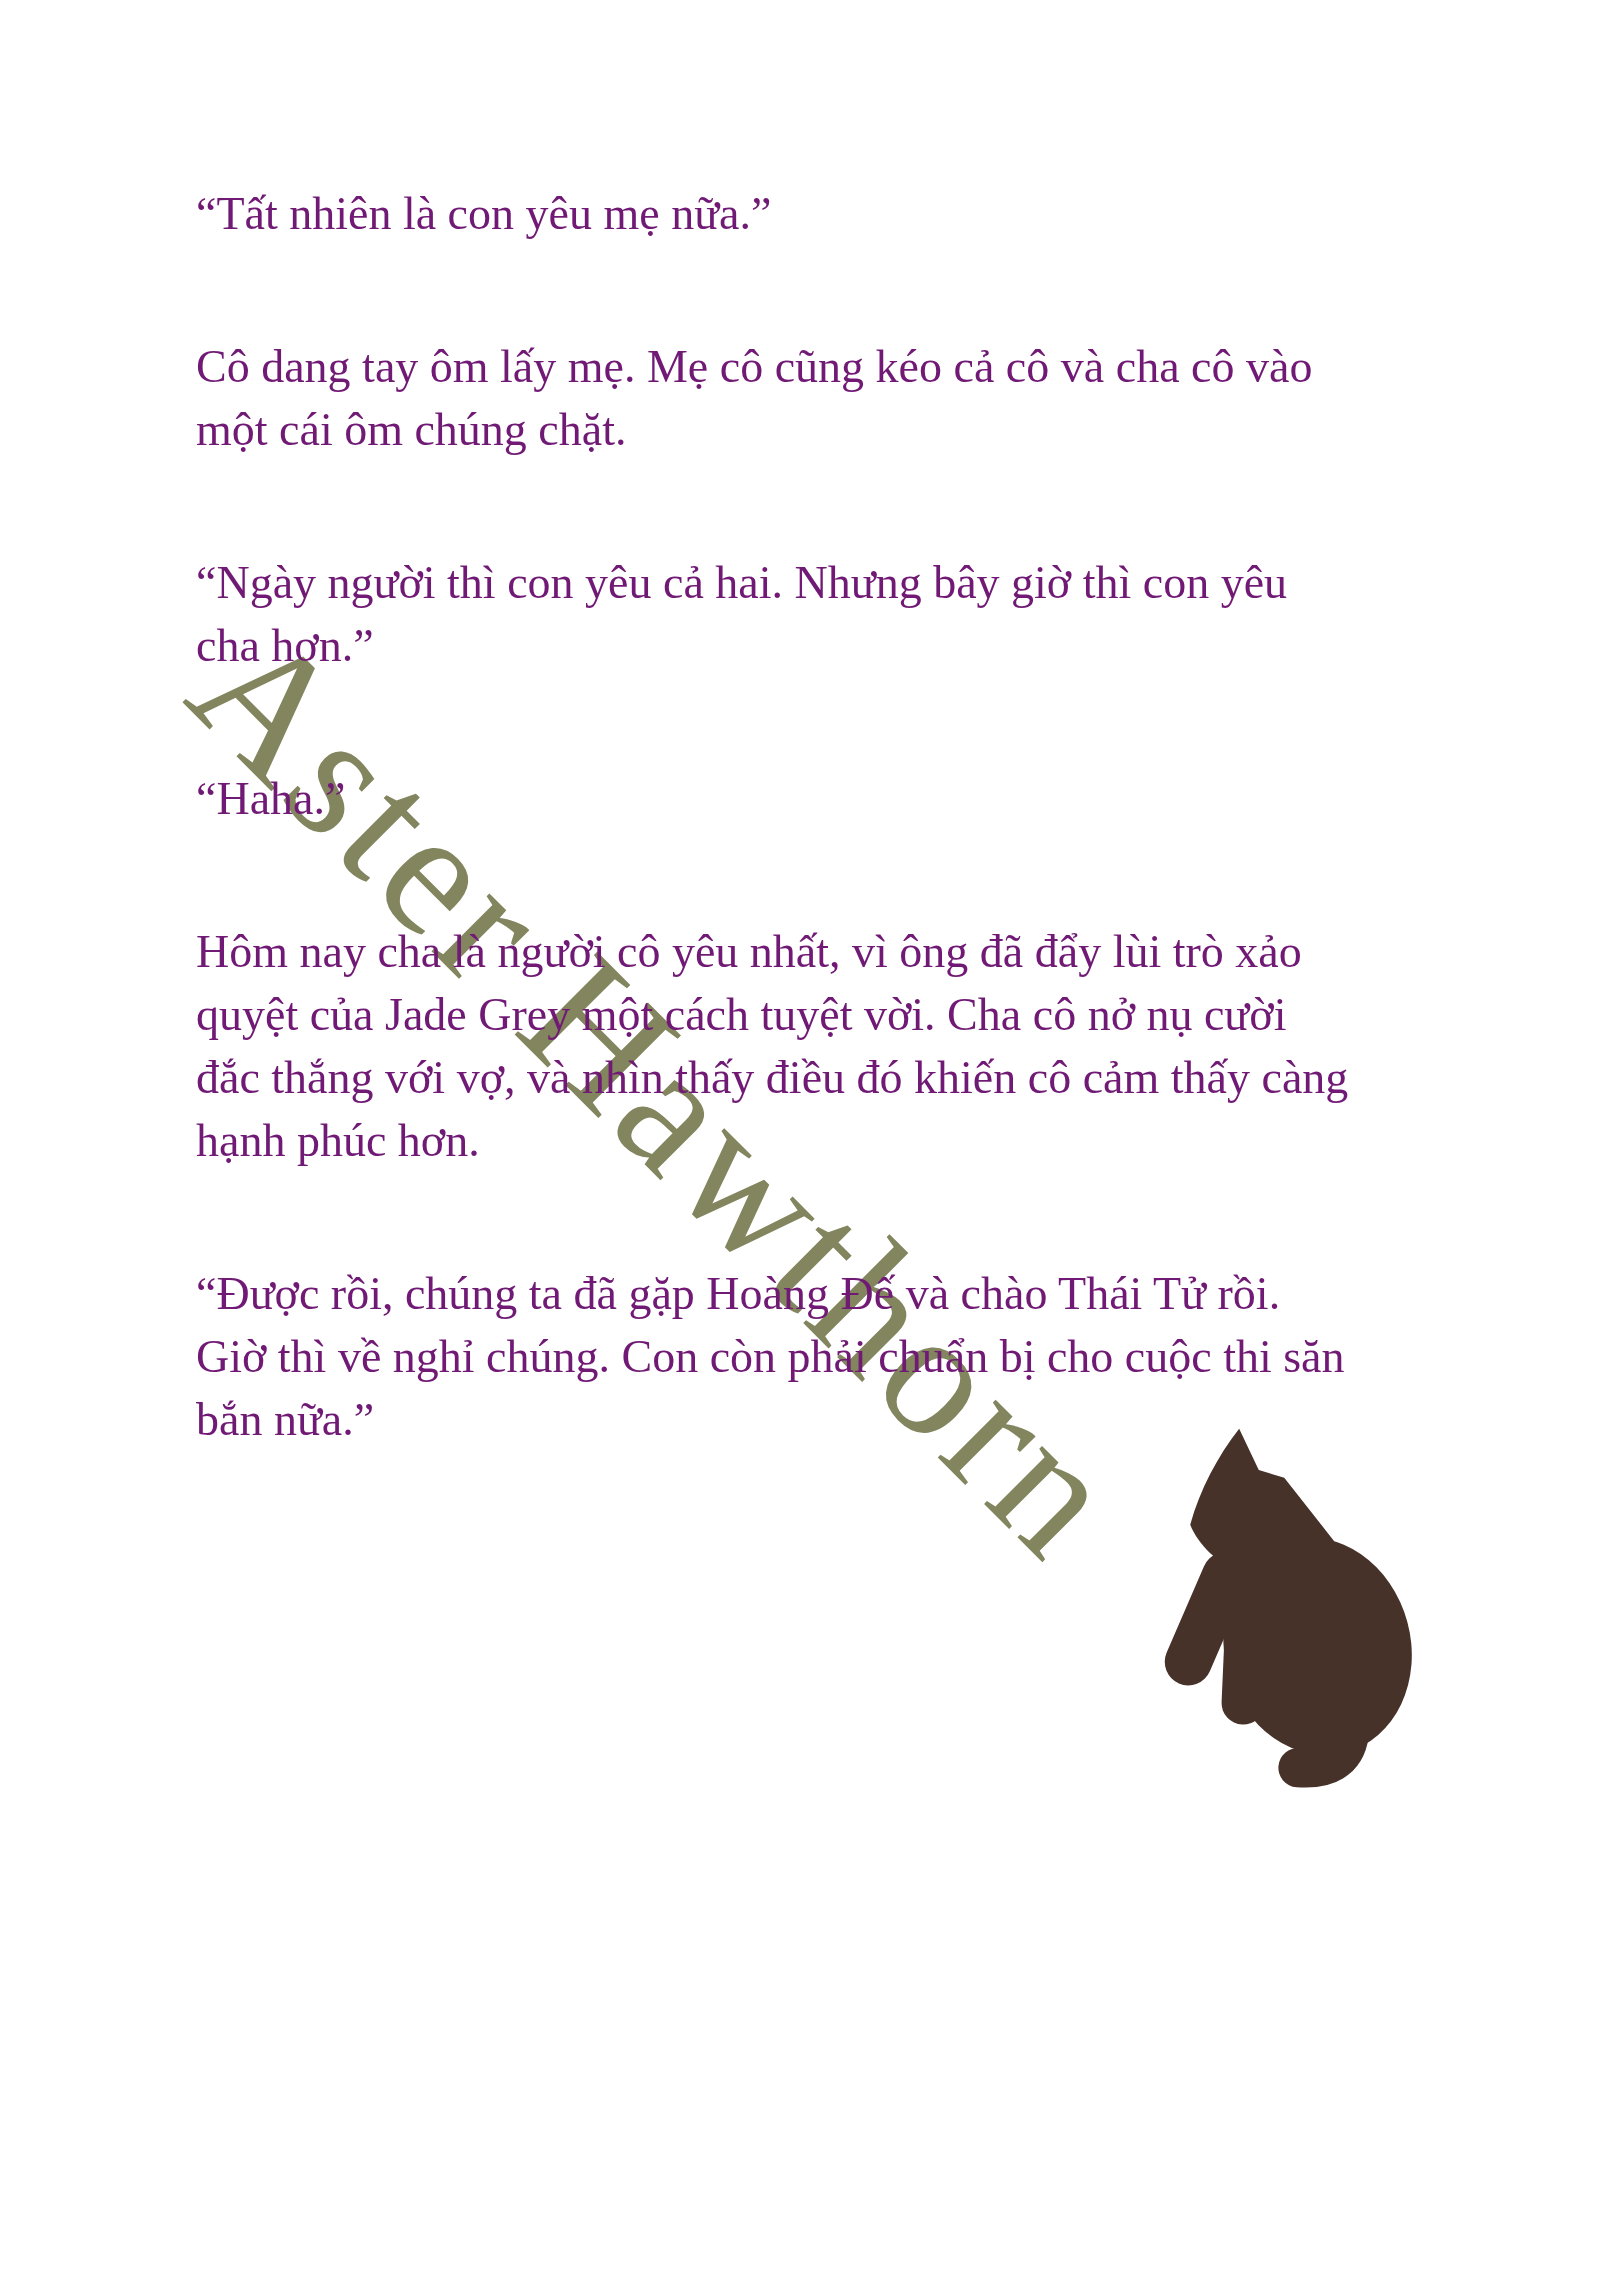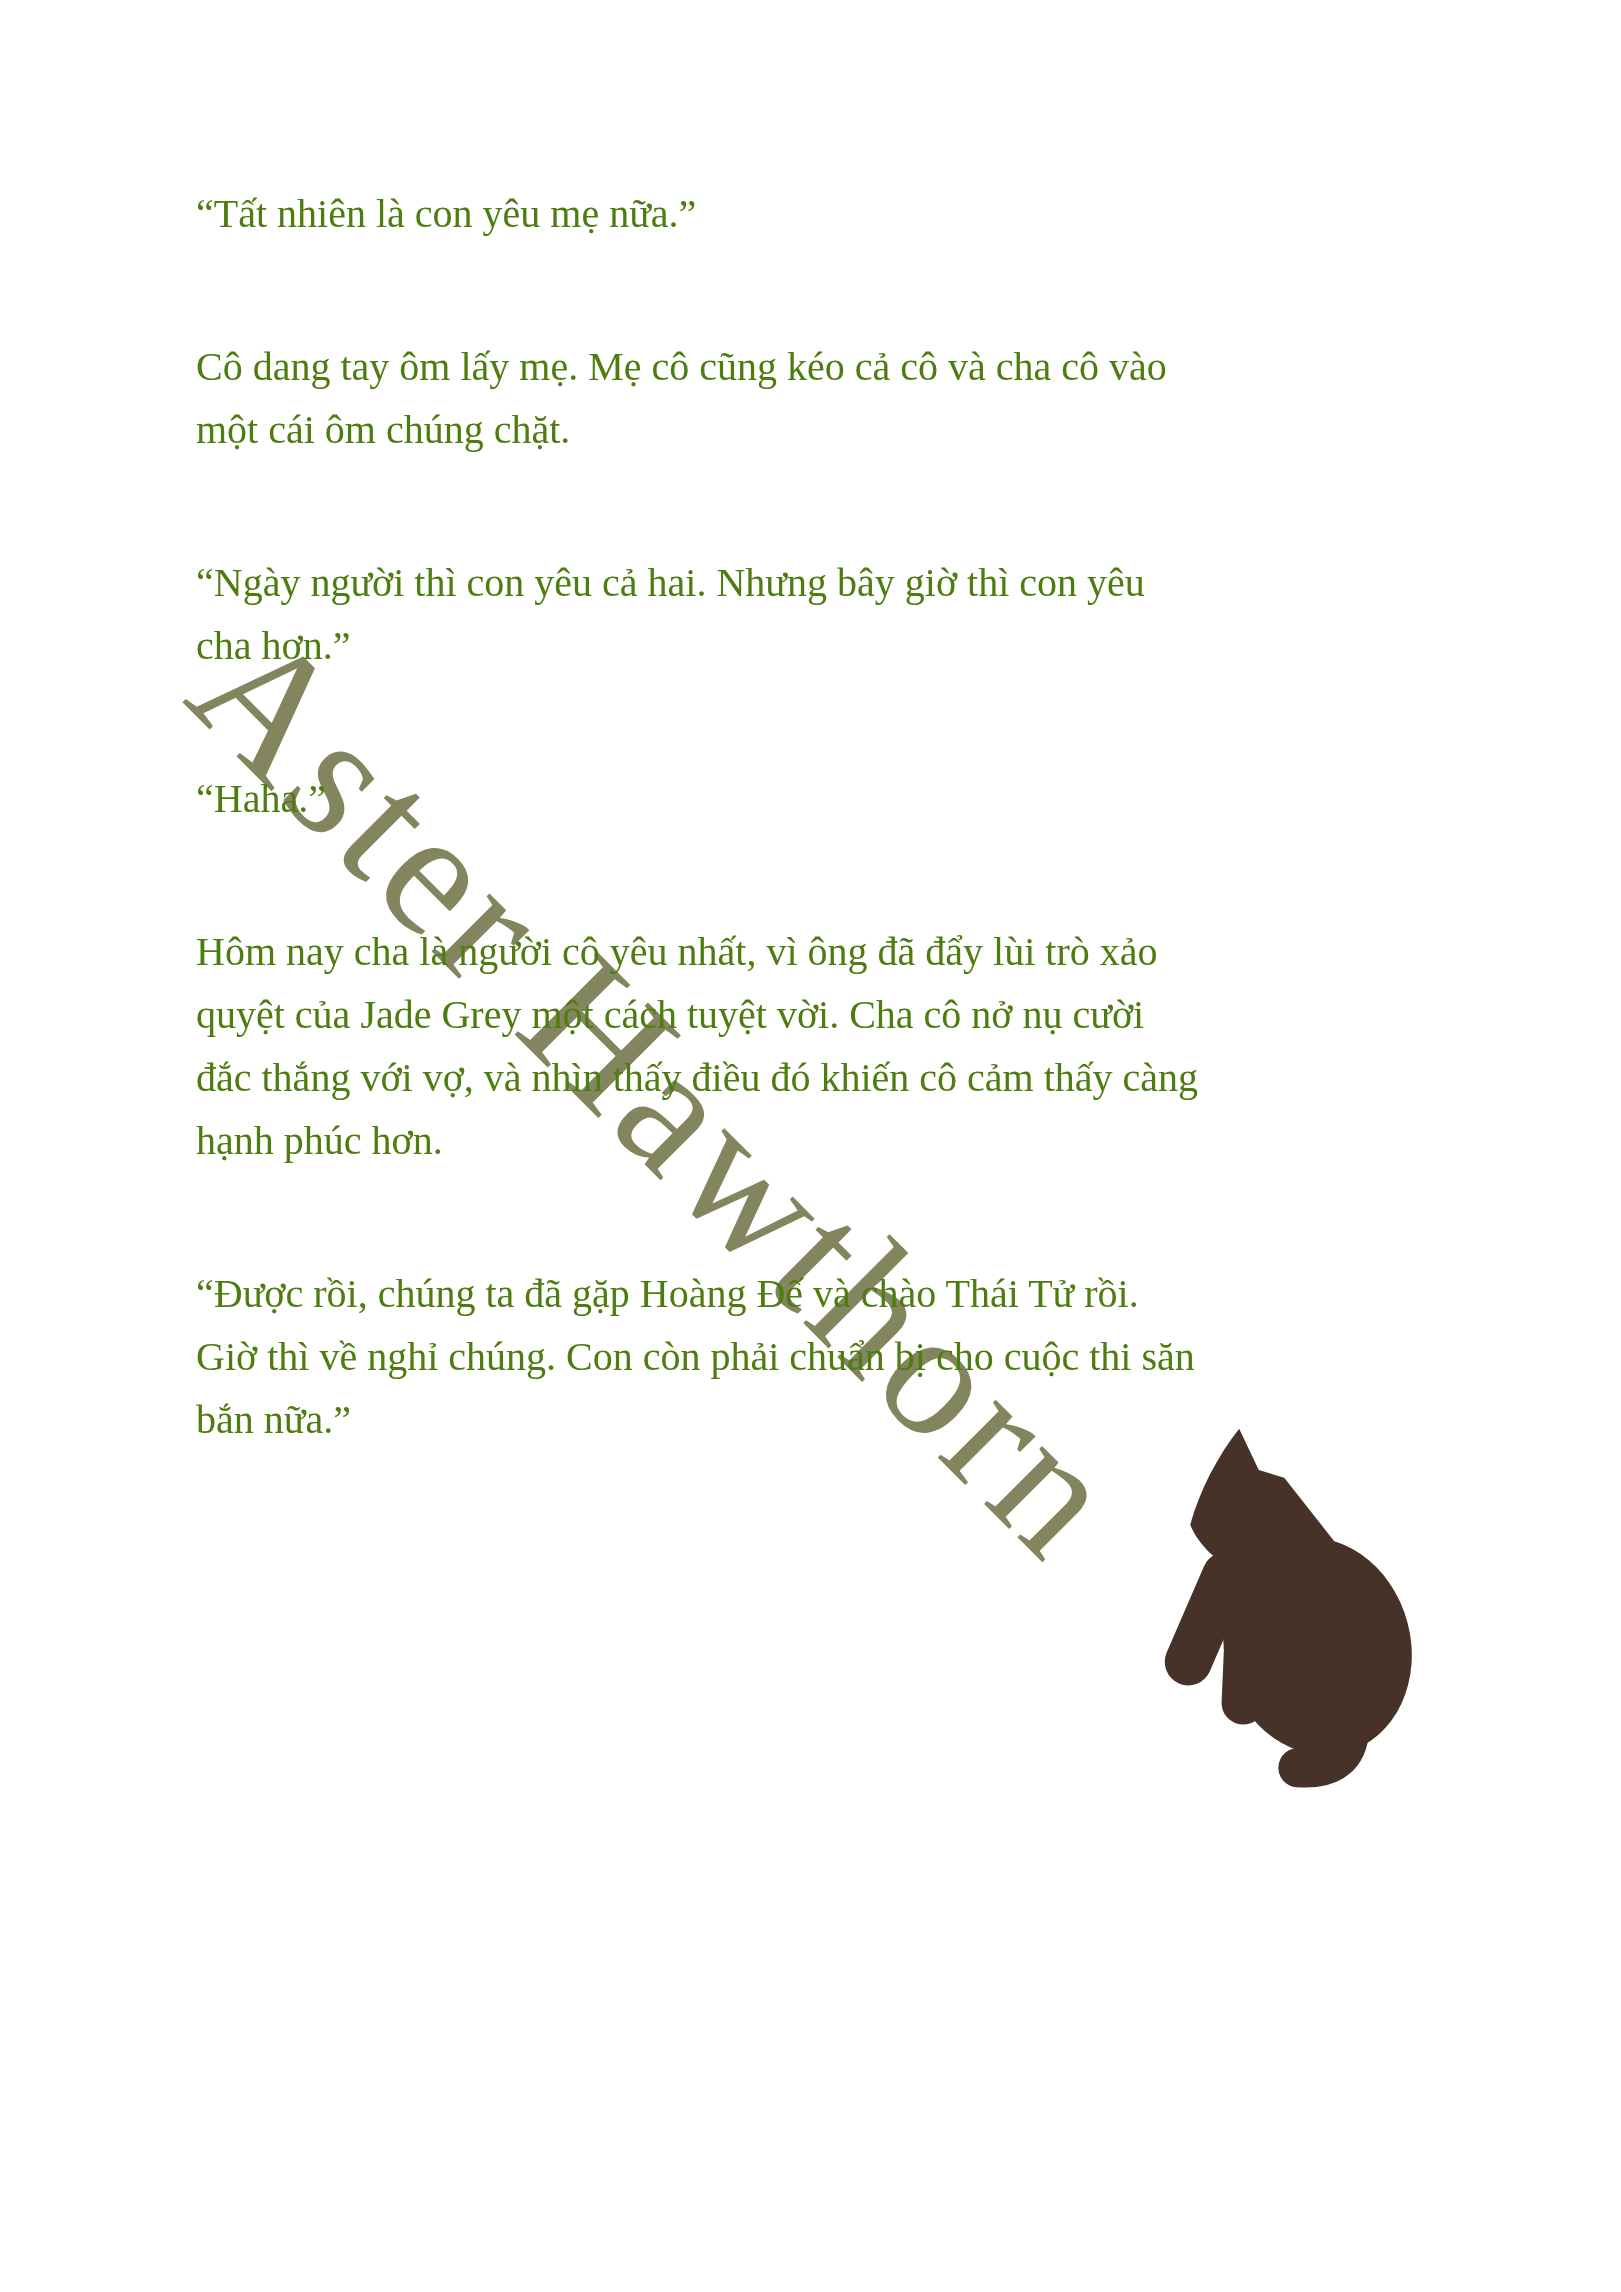--- a/index.html
+++ b/index.html
@@ -16,23 +16,23 @@
   .watermark-text{
     font-family:"Liberation Serif","DejaVu Serif",serif;
     font-size:182px;
     letter-spacing:6px;
   }
   .cat-svg{position:absolute;left:1149px;top:1419px;}
   .content{
     position:relative;
     z-index:1;
     padding:182px 118px 0 196px;
-    font-size:40px;
+    font-size:46px;
     line-height:63px;
-    color:#4d7c0f;
+    color:#701a75;
   }
   .content p{
     margin:0 0 90px 0;
     white-space:pre-line;
   }
 </style>
 </head>
 <body>
 
 <div class="page">

